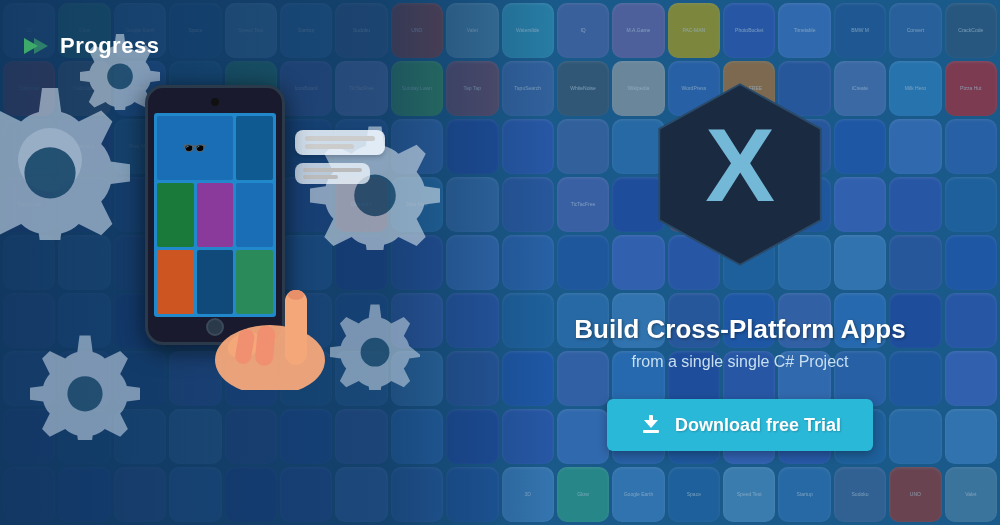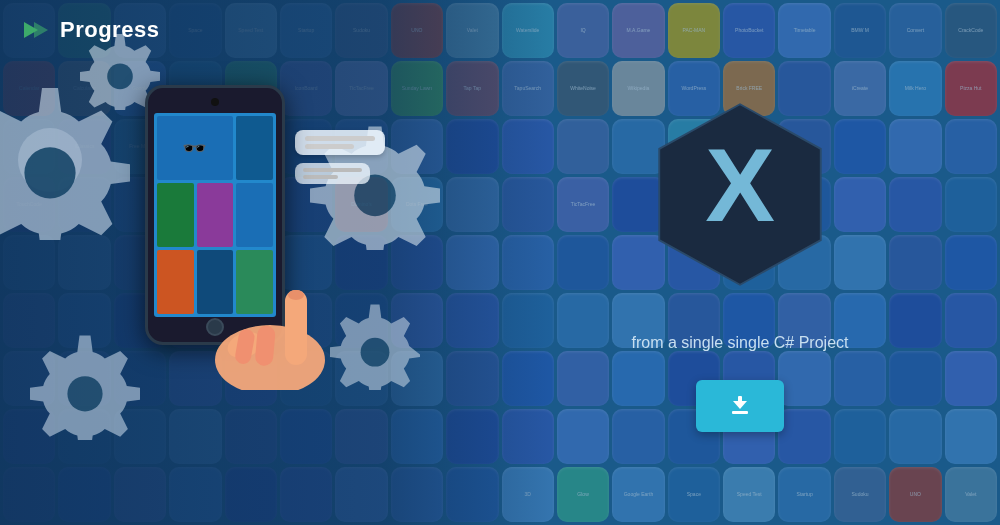--- a/index.html
+++ b/index.html
@@ -51,21 +51,21 @@
       top: 0; left: 0;
       width: 55%;
       height: 100%;
       background: linear-gradient(to right, rgba(15,50,90,0.85) 0%, rgba(15,50,90,0.6) 70%, rgba(15,50,90,0) 100%);
       z-index: 1;
     }
 
     
     .logo {
       position: absolute;
-      top: 14px;
+      top: 30px;
       left: 20px;
       display: flex;
       align-items: center;
       z-index: 10;
     }
 
     .logo-icon {
       width: 32px;
       height: 32px;
       margin-right: 8px;
@@ -552,28 +552,30 @@
 
     <div class="xamarin-hex">
       <svg class="hex-shape" viewBox="0 0 200 220" xmlns="http://www.w3.org/2000/svg">
 
         <polygon points="100,5 185,52 185,148 100,195 15,148 15,52" fill="#1a2a40" stroke="#2a4a6a" stroke-width="2"></polygon>
 
         <text x="100" y="128" text-anchor="middle" font-size="110" font-weight="bold" font-family="Arial" fill="#7ec8e8" opacity="0.9">X</text>
       </svg>
     </div>
 
+    <h1 class="headline">Build Cross-Platform Apps</h1>
 
     <p class="subheadline">from a single single C# Project</p>
 
     <button class="download-btn">
       <div class="download-arrow">
         <svg width="24" height="24" viewBox="0 0 24 24">
           <rect x="4" y="17" width="16" height="3" rx="1" fill="white"></rect>
           <polygon points="12,15 5,7 19,7" fill="white"></polygon>
           <rect x="10" y="2" width="4" height="9" rx="1" fill="white"></rect>
         </svg>
       </div>
+      <span>Download free Trial</span>
     </button>
 
   </div>
 
 </div>
 
 </body></html>

